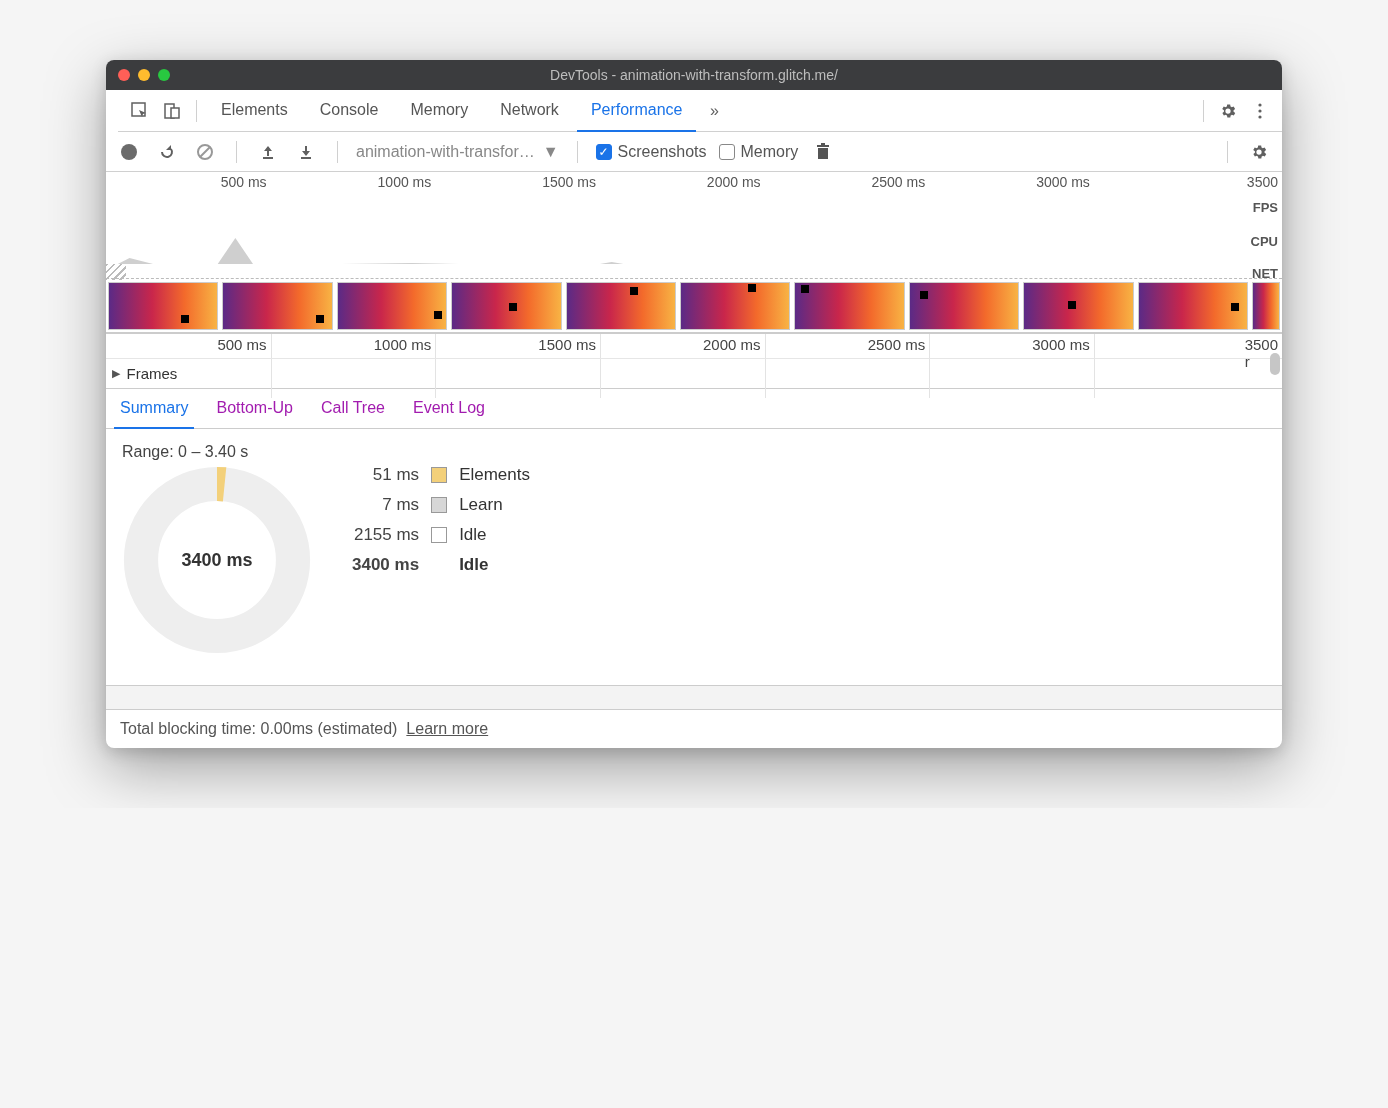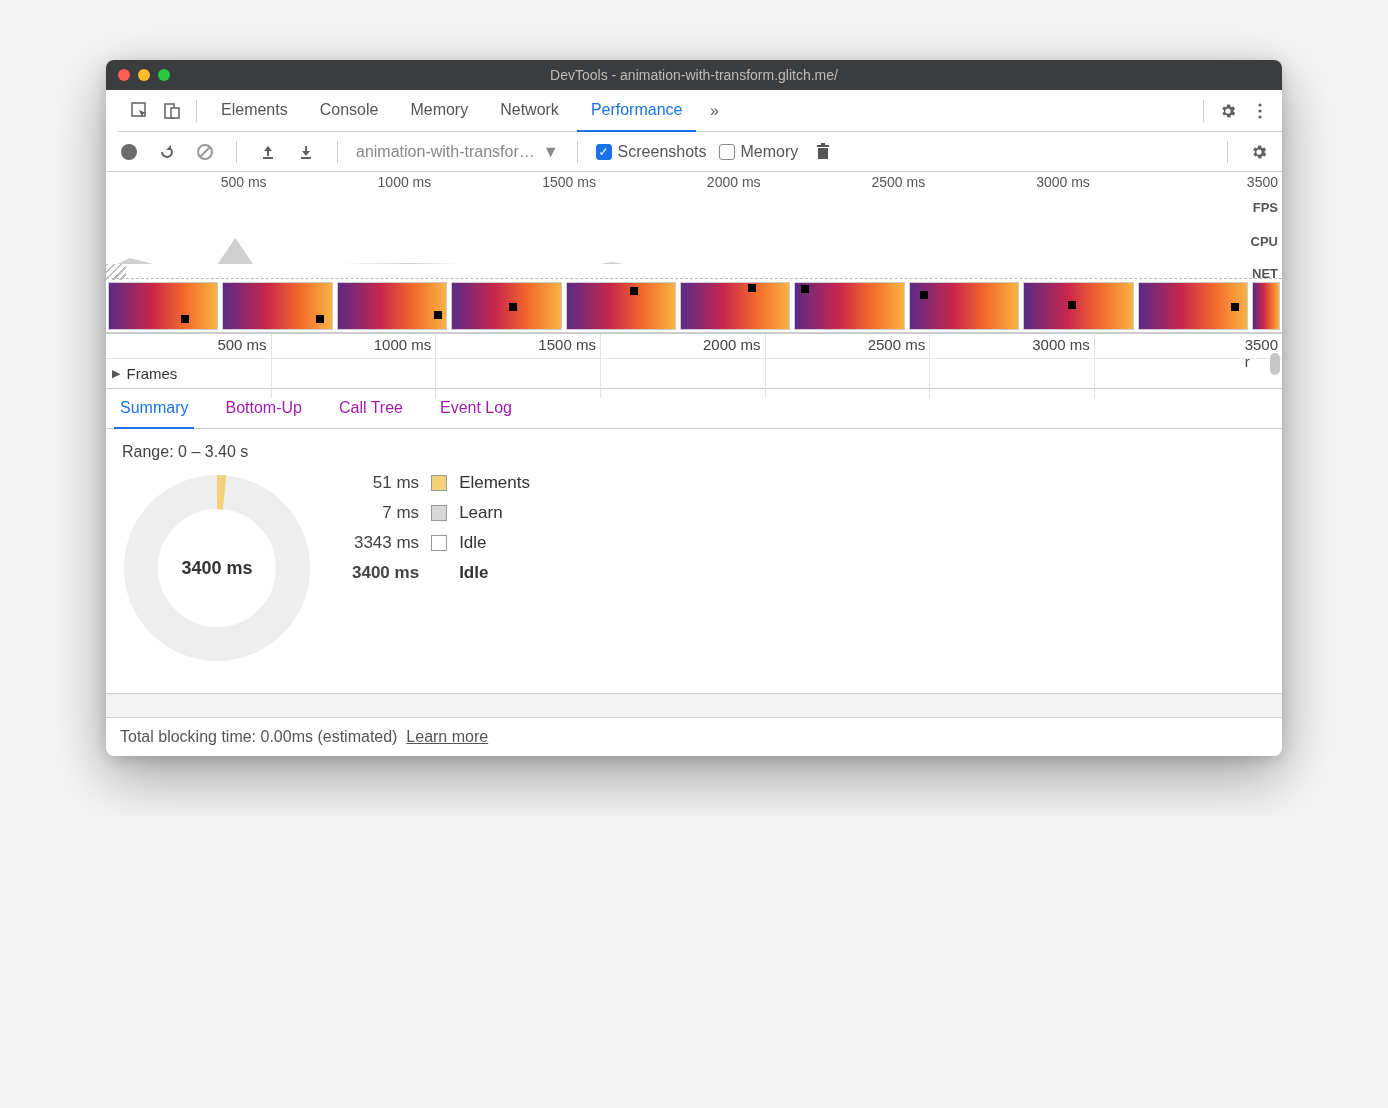--- a/index.html
+++ b/index.html
@@ -161,21 +161,21 @@
     border-top:1px solid #e6e6e6;
     position:relative;
   }
   .frames-row .scroll-thumb {
     position:absolute; right:2px; top:-6px; width:10px; height:22px;
     background:#c6c6c6; border-radius:5px;
   }
   
   .sum-tabs {
     display:flex;
-    gap:25px;
+    gap:16px;
     border-bottom:1px solid #ccc;
     padding: 0 8px;
     height: 40px;
     align-items:center;
     font-size:16px;
   }
   .sum-tab {
     padding: 0 6px;
     height:40px;
     display:flex; align-items:center;
@@ -184,21 +184,21 @@
     border-bottom:2px solid transparent;
   }
   .sum-tab.active { color:#1a73e8; border-bottom-color:#1a73e8; }
   
   .sum-body {
     padding: 14px 16px 30px;
     font-size:16px;
     color:#444;
     display:flex;
     flex-direction:column;
-    gap:12px;
+    gap:4px;
   }
   .sum-row { display:flex; align-items:flex-start; gap:40px; }
   .donut-wrap { width:190px; height:190px; position:relative; }
   .donut-wrap .center {
     position:absolute; inset:0; display:flex; align-items:center; justify-content:center;
     font-weight:700; font-size:18px; color:#333;
   }
   .legend { display:grid; grid-template-columns: auto auto auto; gap:10px 12px; align-items:center; font-size:17px; }
   .legend .val { text-align:right; color:#444; }
   .legend .sw { width:16px; height:16px; border:1px solid #999; }
@@ -429,21 +429,21 @@
       </div>
       <div class="legend">
         <span class="val">51 ms</span>
         <span class="sw" style="background:#f3d07a"></span>
         <span class="lbl">Elements</span>
 
         <span class="val">7 ms</span>
         <span class="sw" style="background:#d7d7d7"></span>
         <span class="lbl">Learn</span>
 
-        <span class="val">3343 ms</span>
+        <span class="val">2155 ms</span>
         <span class="sw" style="background:#ffffff"></span>
         <span class="lbl">Idle</span>
 
         <span class="val" style="font-weight:700">3400 ms</span>
         <span></span>
         <span class="lbl" style="font-weight:700">Idle</span>
       </div>
     </div>
   </div>
 

